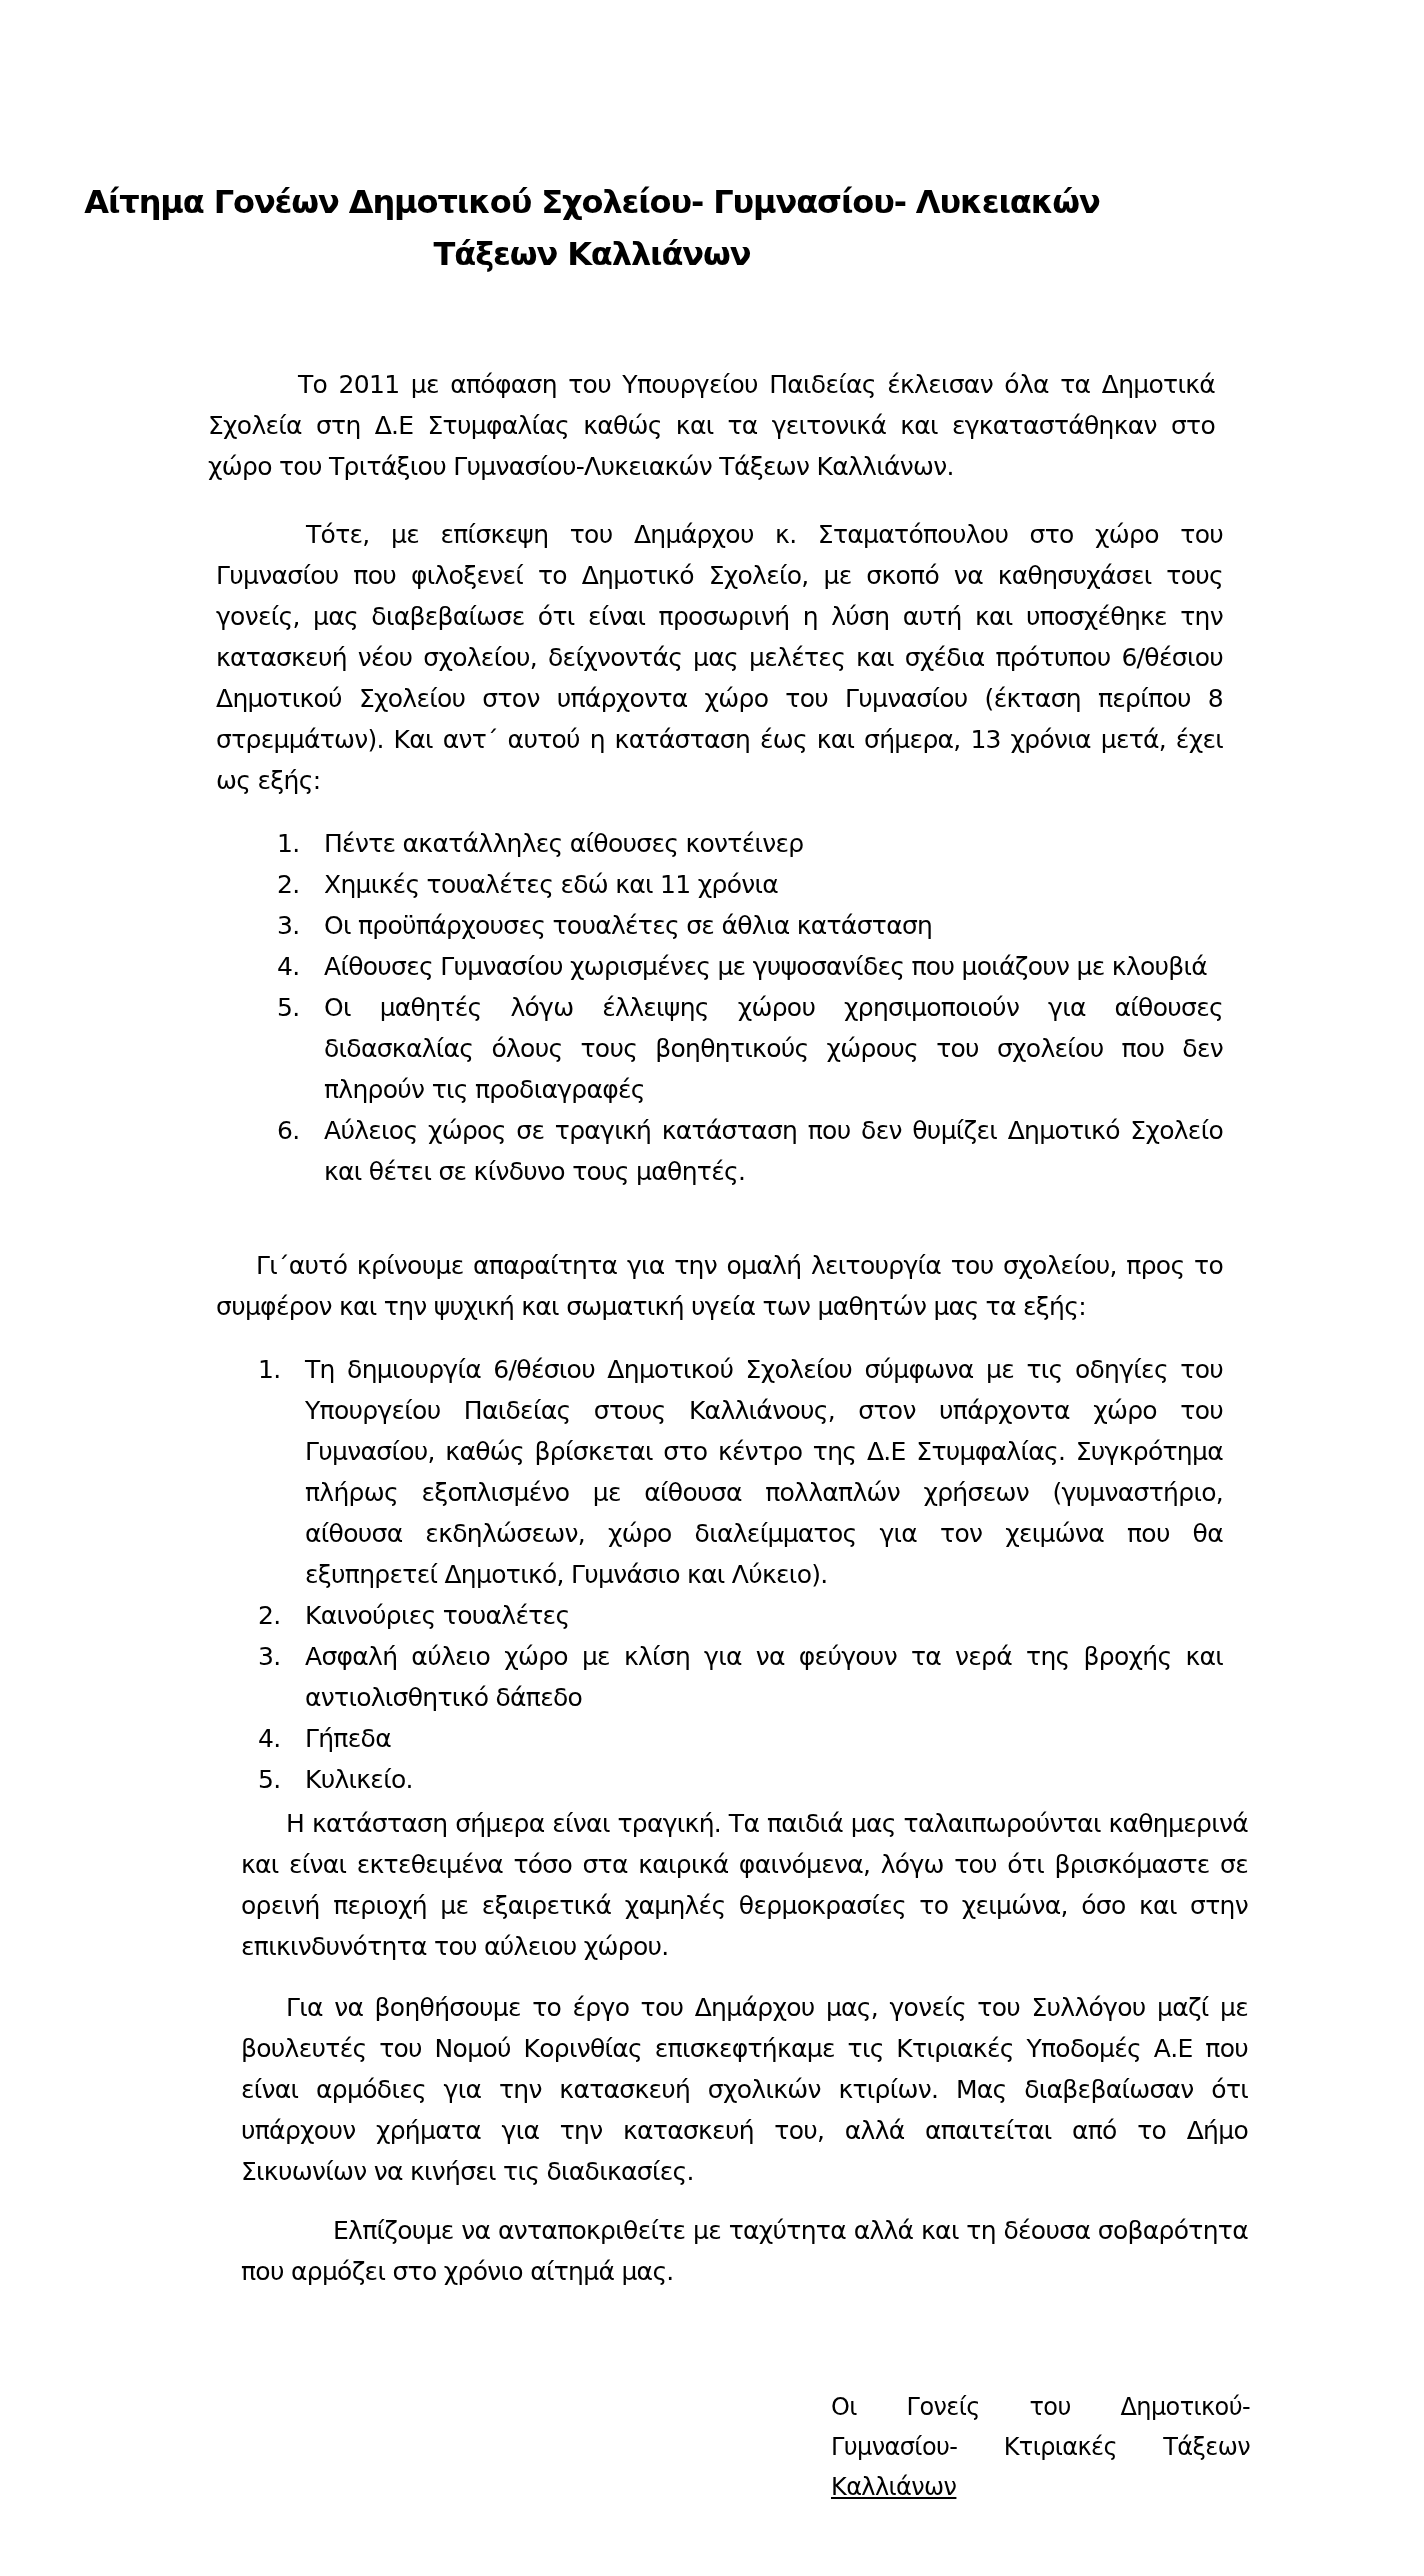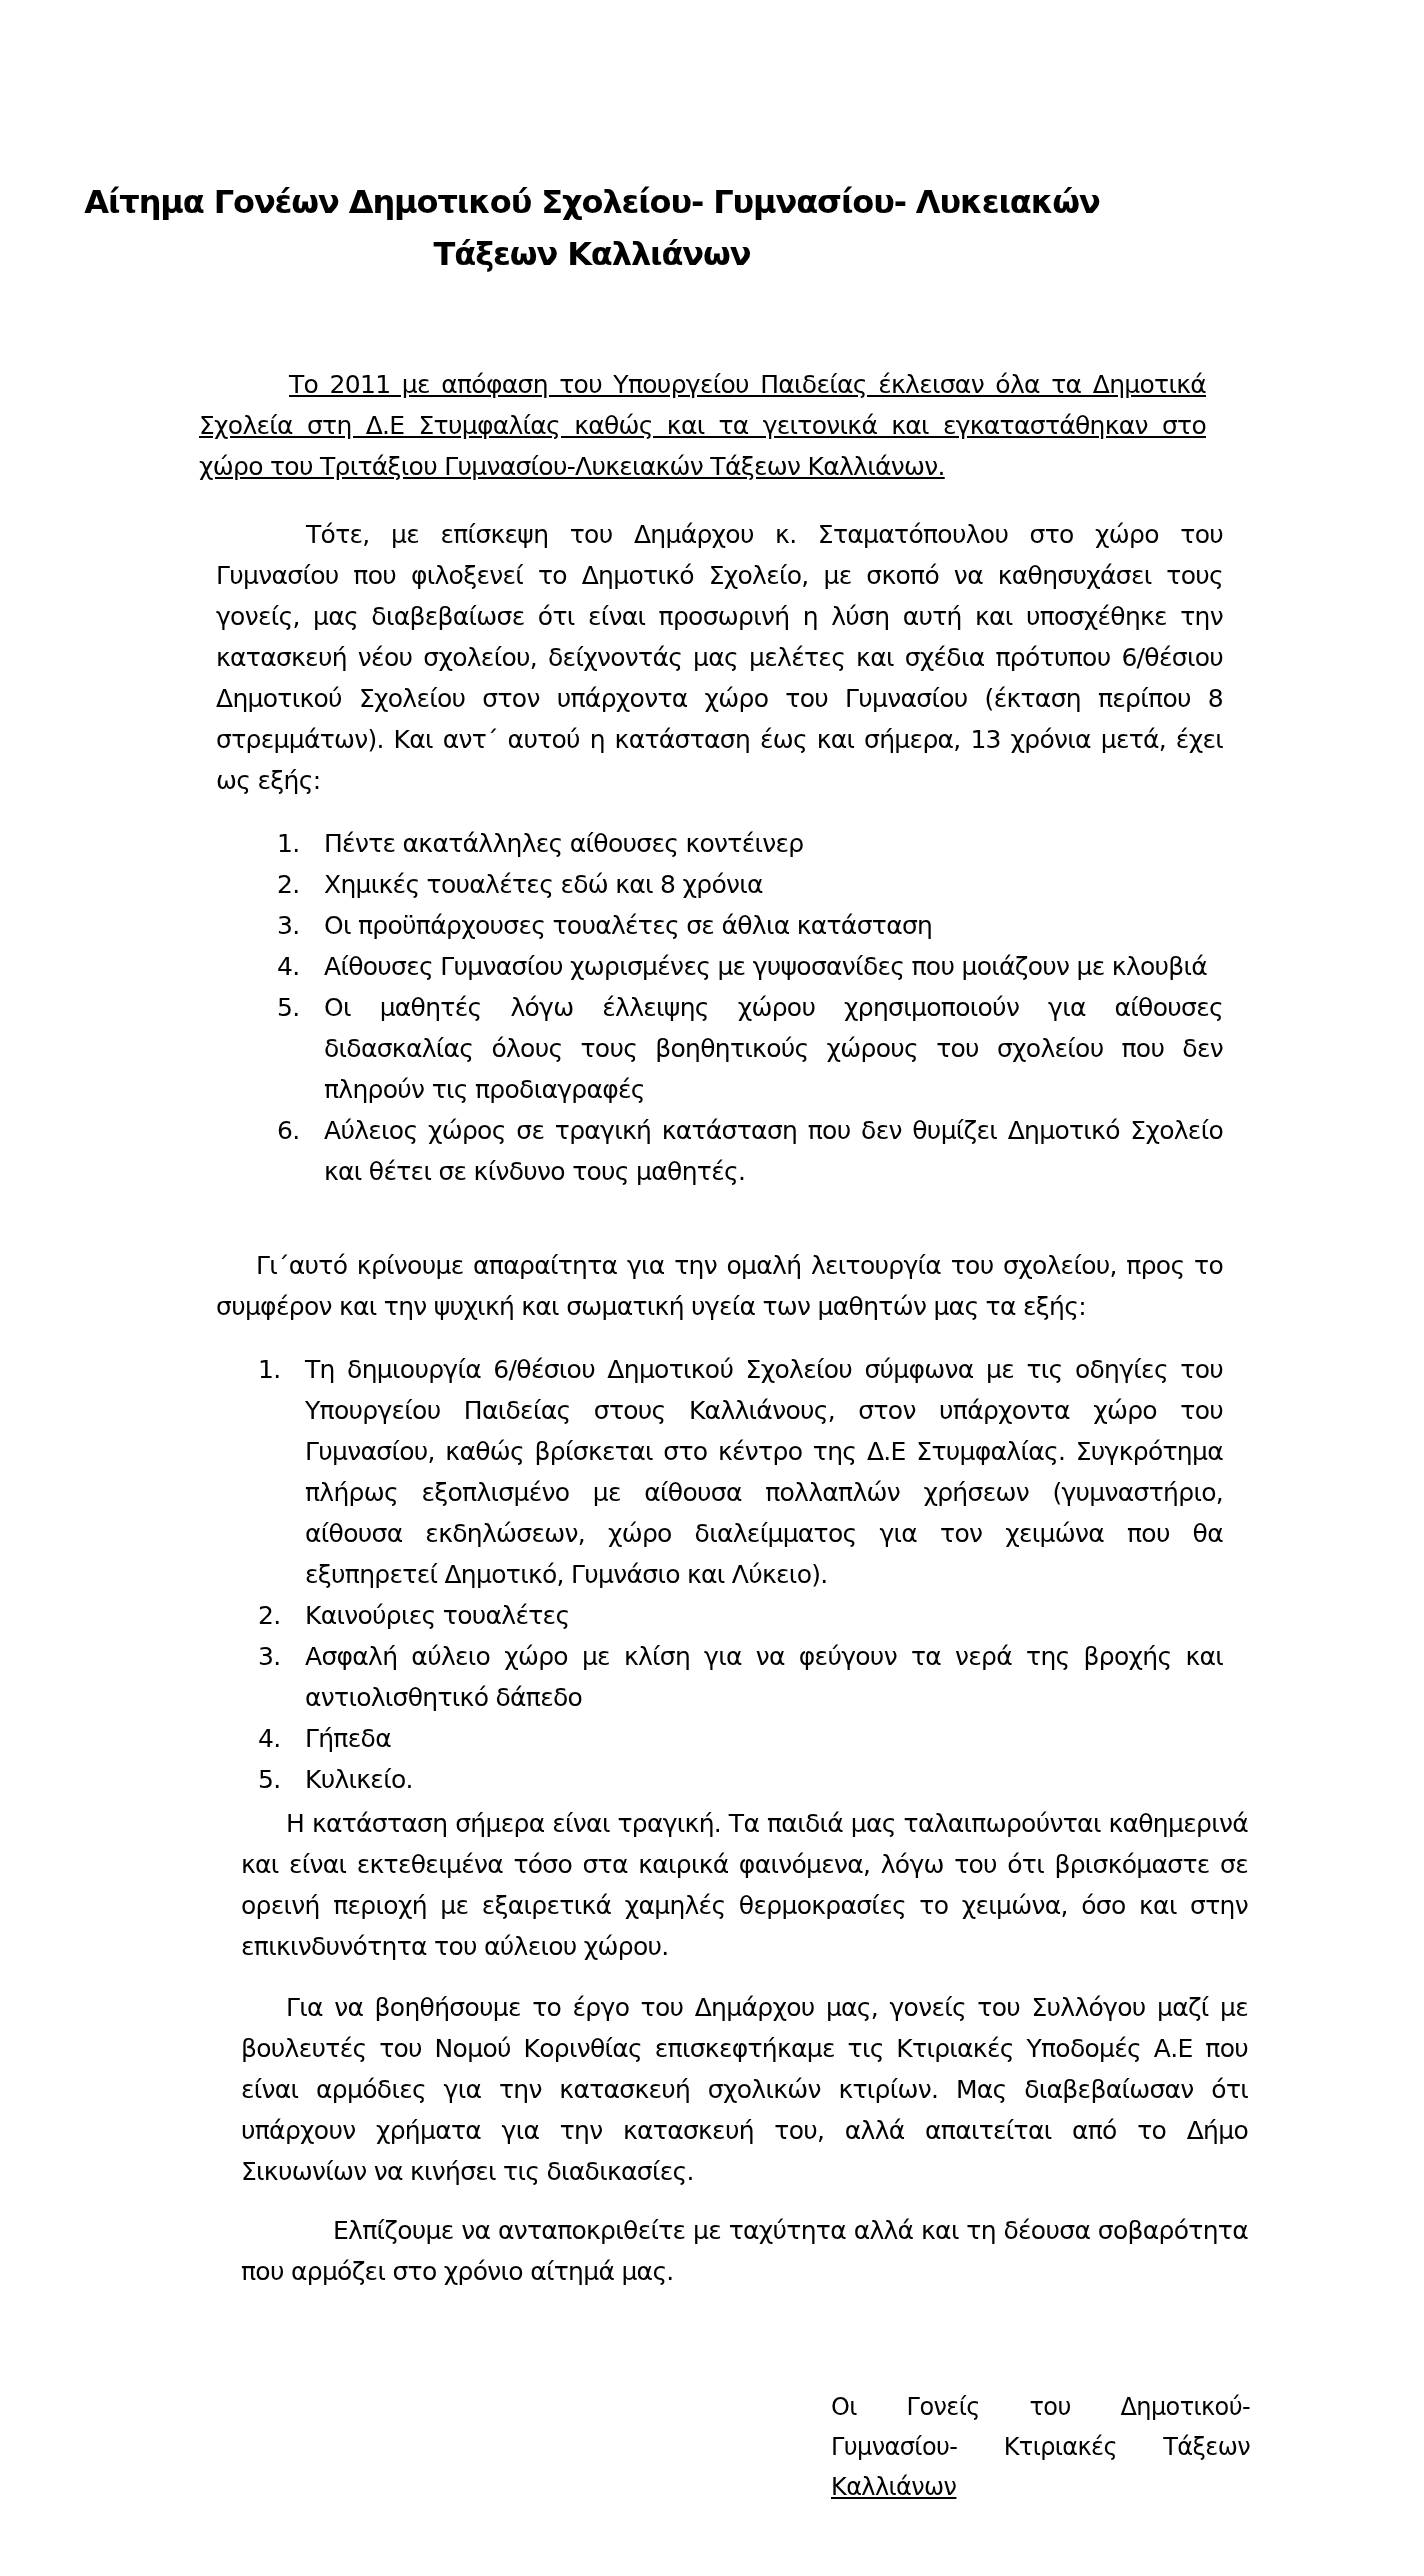--- a/index.html
+++ b/index.html
@@ -19,31 +19,31 @@
          letter-spacing: -0.6px; }
   .sig span.line { display: block; text-align: justify; text-align-last: justify; }
   .sig span.last { display: block; text-align: center; text-decoration: underline; }
 </style>
 </head>
 <body>
 
 <div class="abs title" style="top:172px;">Αίτημα Γονέων Δημοτικού Σχολείου- Γυμνασίου- Λυκειακών</div>
 <div class="abs title" style="top:224px;">Τάξεων Καλλιάνων</div>
 
-<div class="abs para" style="left:199px; width:1007px; top:364px;text-decoration:underline;">
+<div class="abs para" style="left:208px; width:1007px; top:364px;">
   <span class="ind" style="width:90px;"></span><span>Το 2011 με απόφαση του Υπουργείου Παιδείας έκλεισαν όλα τα Δημοτικά Σχολεία στη Δ.Ε Στυμφαλίας καθώς και τα γειτονικά και εγκαταστάθηκαν στο χώρο του Τριτάξιου Γυμνασίου-Λυκειακών Τάξεων Καλλιάνων.</span>
 </div>
 
 <div class="abs para" style="left:216px; width:1007px; top:514px;">
   <span class="ind" style="width:90px;"></span><span>Τότε, με επίσκεψη του Δημάρχου κ. Σταματόπουλου στο χώρο του Γυμνασίου που φιλοξενεί το Δημοτικό Σχολείο, με σκοπό να καθησυχάσει τους γονείς, μας διαβεβαίωσε ότι είναι προσωρινή η λύση αυτή και υποσχέθηκε την κατασκευή νέου σχολείου, δείχνοντάς μας μελέτες και σχέδια πρότυπου 6/θέσιου Δημοτικού Σχολείου στον υπάρχοντα χώρο του Γυμνασίου (έκταση περίπου 8 στρεμμάτων). Και αντ΄ αυτού η κατάσταση έως και σήμερα, 13 χρόνια μετά, έχει ως εξής:</span>
 </div>
 
 <ol class="abs para" style="left:324px; width:899px; top:823px;">
   <li><span class="num">1.</span><span>Πέντε ακατάλληλες αίθουσες κοντέινερ</span></li>
-  <li><span class="num">2.</span><span>Χημικές τουαλέτες εδώ και 8 χρόνια</span></li>
+  <li><span class="num">2.</span><span>Χημικές τουαλέτες εδώ και 11 χρόνια</span></li>
   <li><span class="num">3.</span><span>Οι προϋπάρχουσες τουαλέτες σε άθλια κατάσταση</span></li>
   <li><span class="num">4.</span><span>Αίθουσες Γυμνασίου χωρισμένες με γυψοσανίδες που μοιάζουν με κλουβιά</span></li>
   <li><span class="num">5.</span><span>Οι μαθητές λόγω έλλειψης χώρου χρησιμοποιούν για αίθουσες διδασκαλίας όλους τους βοηθητικούς χώρους του σχολείου που δεν πληρούν τις προδιαγραφές</span></li>
   <li><span class="num">6.</span><span>Αύλειος  χώρος σε τραγική κατάσταση που δεν θυμίζει Δημοτικό Σχολείο και θέτει σε κίνδυνο τους μαθητές.</span></li>
 </ol>
 
 <div class="abs para" style="left:216px; width:1007px; top:1245px;">
   <span class="ind" style="width:40px;"></span><span>Γι΄αυτό κρίνουμε απαραίτητα για την ομαλή λειτουργία του σχολείου, προς το συμφέρον και την ψυχική και σωματική υγεία των μαθητών μας τα εξής:</span>
 </div>
 

